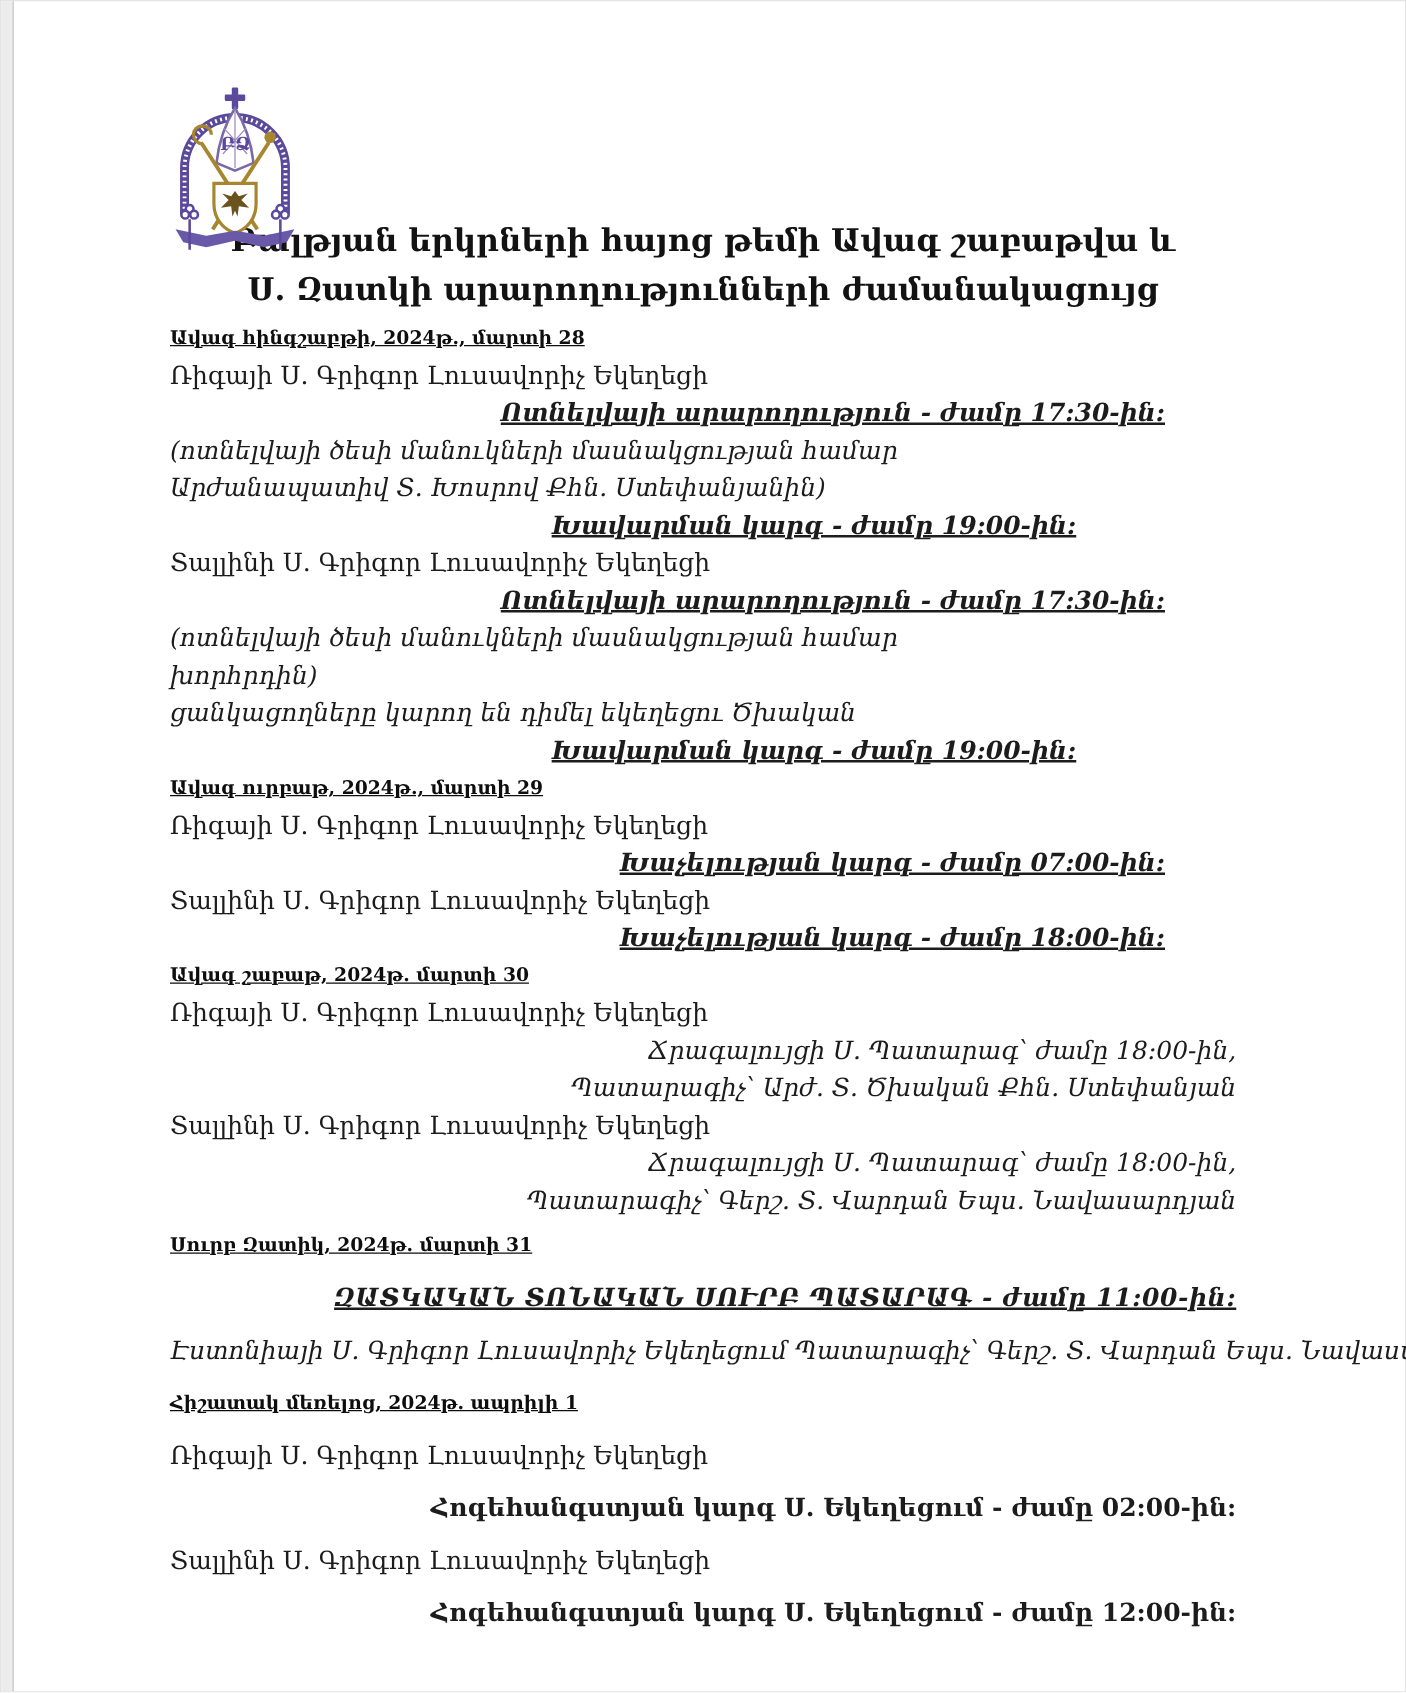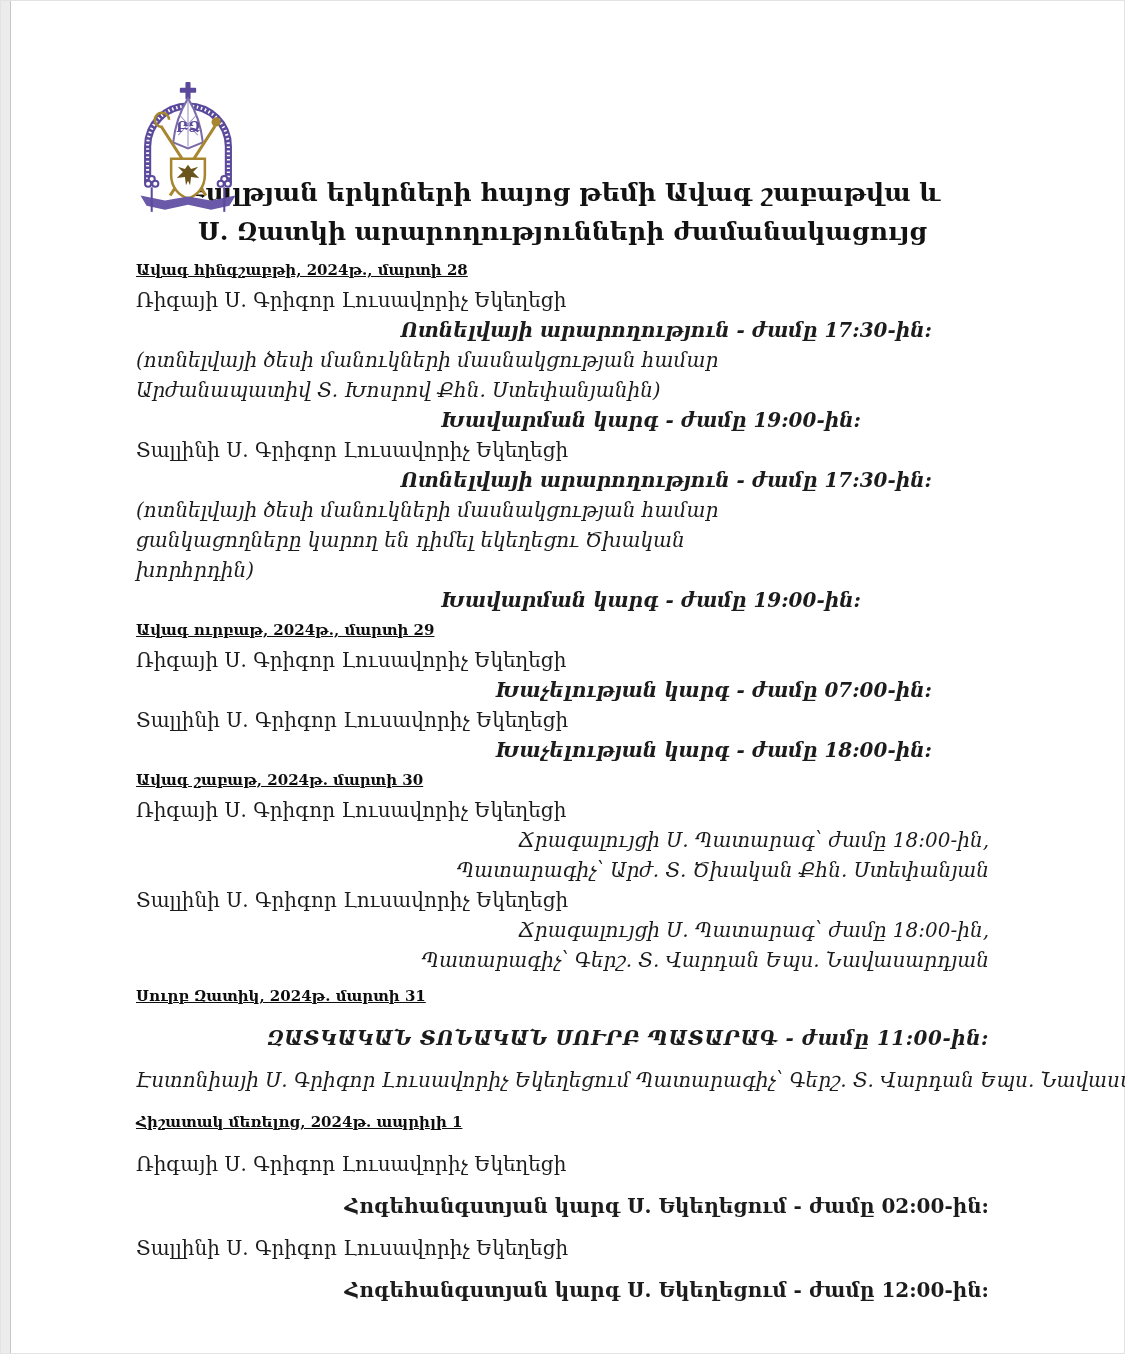--- a/index.html
+++ b/index.html
@@ -20,36 +20,36 @@
   .scan-edge{
     position:absolute;left:0;top:0;width:9px;height:100%;
     background:#ececec;border-right:1px solid #c6c6c6;
   }
   .page{
     position:relative;
     padding:0 135px 0 135px;
     box-sizing:border-box;
   }
   .logo{
-    position:absolute;left:133px;top:80px;width:108px;height:138px;text-align:center;
+    position:absolute;left:133px;top:68px;width:108px;height:138px;text-align:center;
   }
   .title-block{
     padding-top:172px;
     text-align:center;
     font-weight:bold;
     font-size:25px;
     line-height:39px;
     color:#121212;
   }
   .content{margin-top:4px;font-size:20px;}
   .content p{margin:0;line-height:30px;white-space:nowrap;}
   .lower p{line-height:42px;}
   .date{font-weight:bold;text-decoration:underline;font-size:15px;color:#0e0e0e;}
   .church{}
-  .event{font-weight:bold;font-style:italic;}
+  .event{font-weight:bold;font-style:italic;text-decoration:underline;}
   .event-bold{font-weight:bold;}
   .note{font-style:italic;margin-left:285px;}
   .liturgy{font-style:italic;}
   .ar{text-align:right;}
   .pr57{padding-right:57px;}
   .pr128{padding-right:128px;}
   .caps{letter-spacing:0.5px;}
 </style>
 </head>
 <body>
@@ -115,22 +115,22 @@
       <div class="upper">
         <p class="date">Ավագ հինգշաբթի, 2024թ., մարտի 28</p>
         <p class="church">Ռիգայի Ս. Գրիգոր Լուսավորիչ Եկեղեցի</p>
         <p class="event ar pr57">Ոտնելվայի արարողություն - ժամը 17:30-ին:</p>
         <p class="note">(ոտնելվայի ծեսի մանուկների մասնակցության համար</p>
         <p class="note">Արժանապատիվ Տ. Խոսրով Քհն. Ստեփանյանին)</p>
         <p class="event ar pr128">Խավարման կարգ - ժամը 19:00-ին:</p>
         <p class="church">Տալլինի Ս. Գրիգոր Լուսավորիչ Եկեղեցի</p>
         <p class="event ar pr57">Ոտնելվայի արարողություն - ժամը 17:30-ին:</p>
         <p class="note">(ոտնելվայի ծեսի մանուկների մասնակցության համար</p>
+        <p class="note">խորհրդին)</p>
         <p class="note">ցանկացողները կարող են դիմել եկեղեցու Ծխական</p>
-        <p class="note">խորհրդին)</p>
         <p class="event ar pr128">Խավարման կարգ - ժամը 19:00-ին:</p>
       </div>
 
       <div class="upper">
         <p class="date">Ավագ ուրբաթ, 2024թ., մարտի 29</p>
         <p class="church">Ռիգայի Ս. Գրիգոր Լուսավորիչ Եկեղեցի</p>
         <p class="event ar pr57">Խաչելության կարգ - ժամը 07:00-ին:</p>
         <p class="church">Տալլինի Ս. Գրիգոր Լուսավորիչ Եկեղեցի</p>
         <p class="event ar pr57">Խաչելության կարգ - ժամը 18:00-ին:</p>
       </div>

